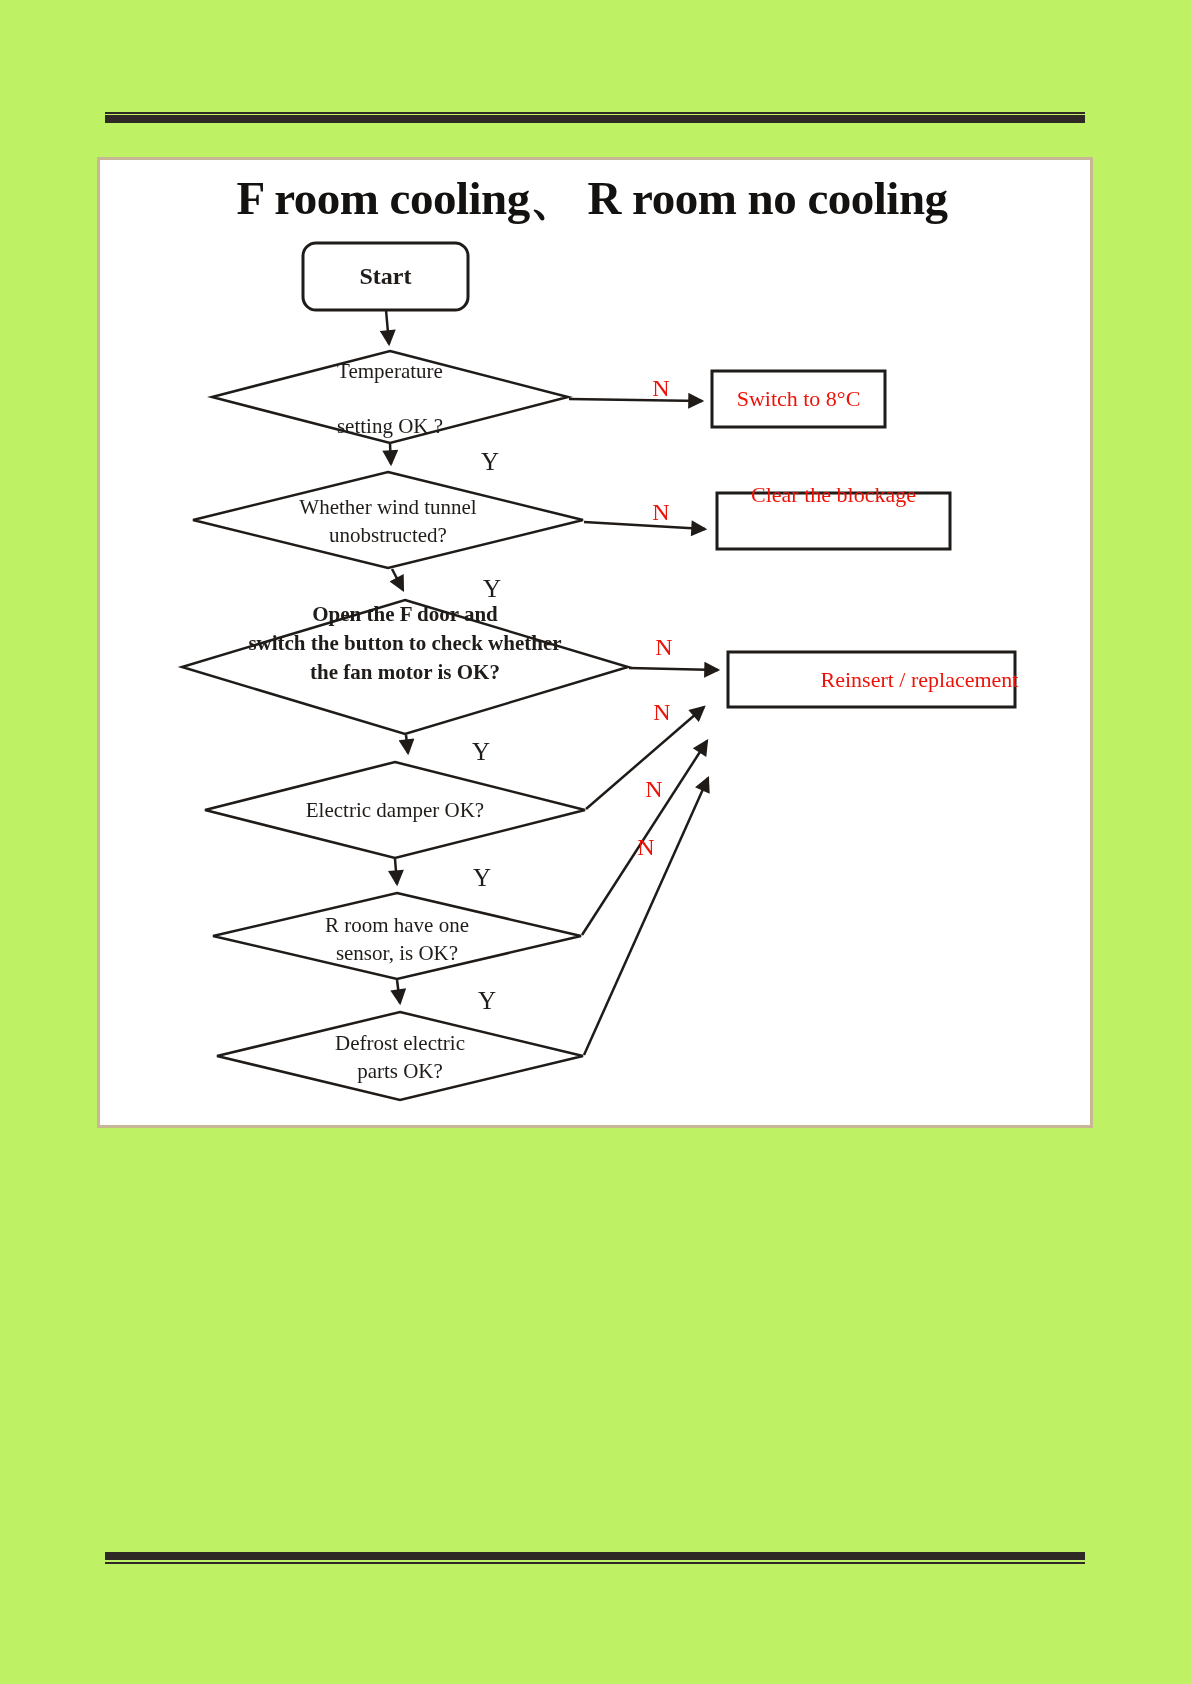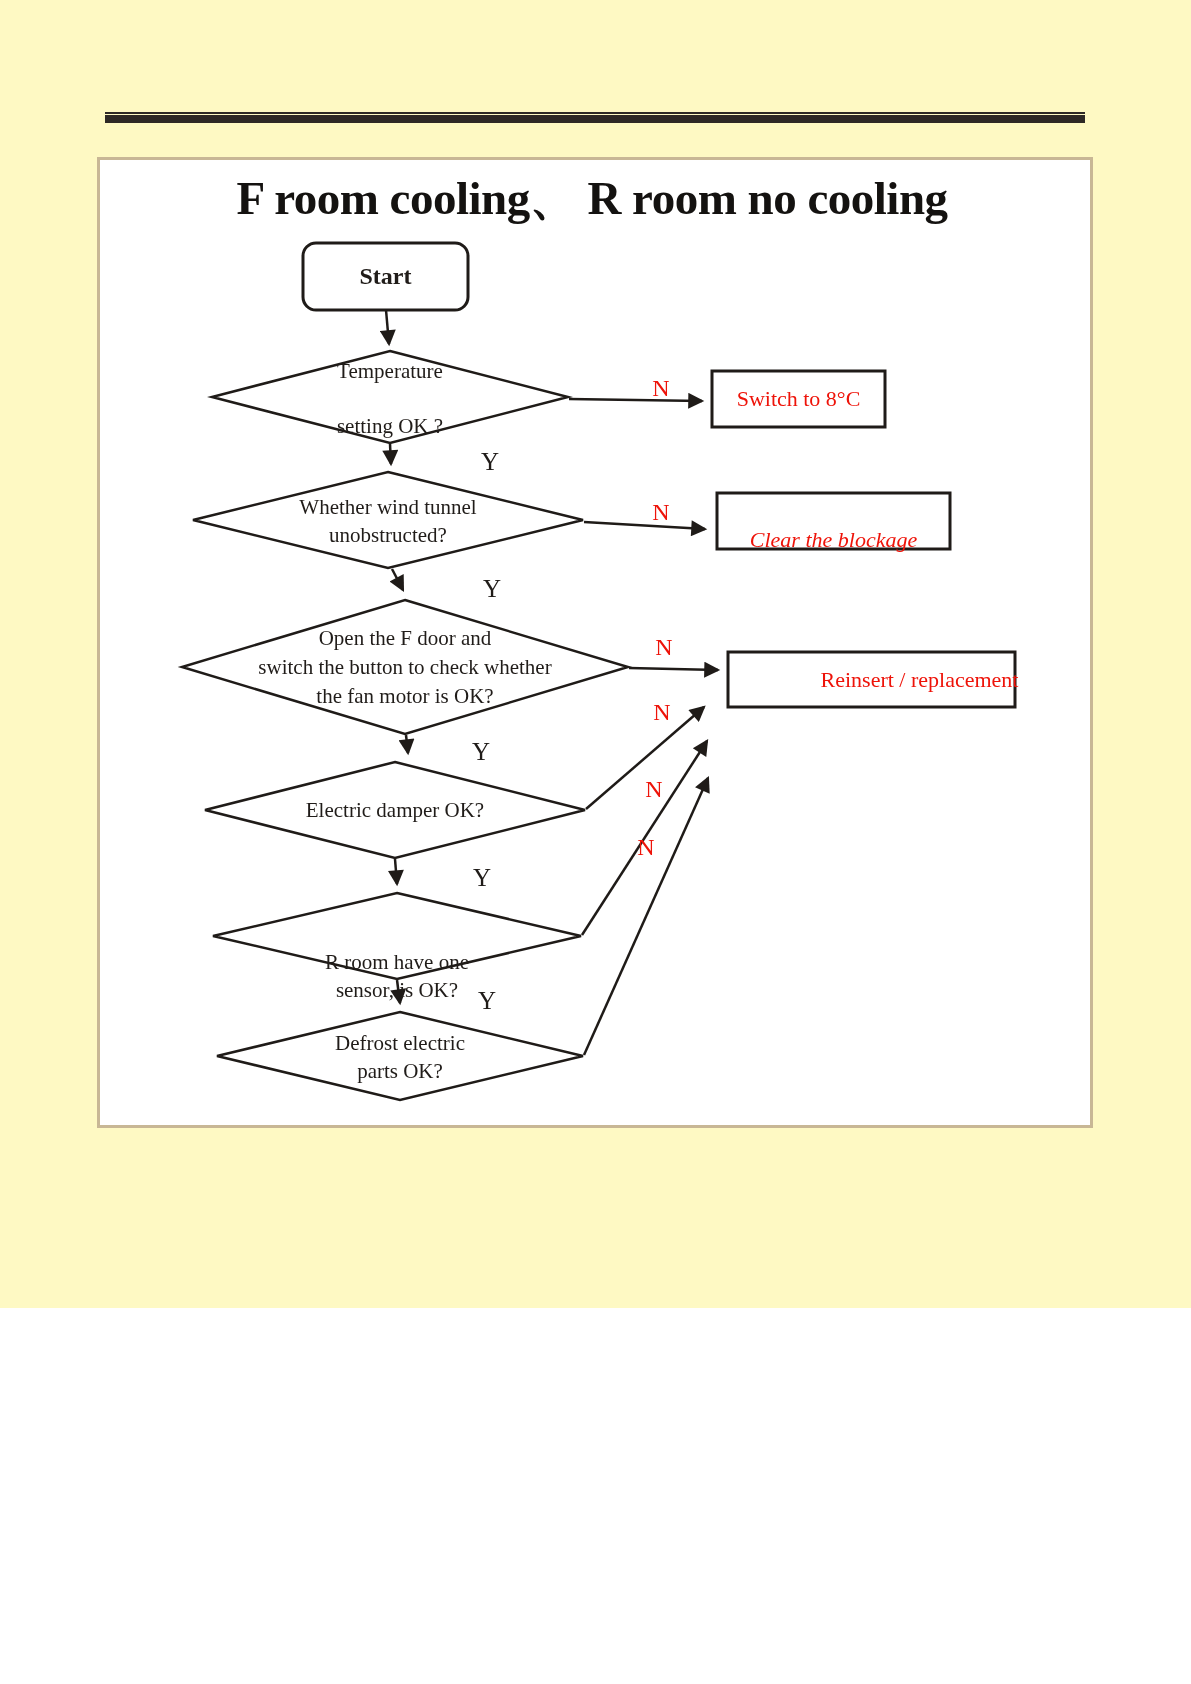--- a/index.html
+++ b/index.html
@@ -1,16 +1,16 @@
 <!DOCTYPE html>
 <html><head>
 <meta charset="utf-8">
 <style>
   html,body{margin:0;padding:0;background:#ffffff;}
-  .page{position:relative;width:1191px;height:1308px;background:#fef9c3;overflow:hidden;
+  .page{position:relative;width:1191px;height:1684px;background:#bef264;overflow:hidden;
         font-family:"Liberation Serif","DejaVu Serif",serif;color:#201c19;}
   .rule{position:absolute;left:105px;width:980px;background:#2e2925;}
   .rule-top-thin{top:112px;height:2px;}
   .rule-top-thick{top:115px;height:8px;}
   .rule-bottom-thick{top:1552px;height:8px;}
   .rule-bottom-thin{top:1562px;height:2px;}
   .frame{position:absolute;left:97px;top:157px;width:990px;height:965px;
          border:3px solid #c8b795;background:#ffffff;}
   svg.canvas{position:absolute;left:0;top:0;}
   .lbl{position:absolute;display:flex;align-items:center;justify-content:center;
@@ -74,42 +74,42 @@
   <div class="lbl node-label" style="left:240px;top:369px;width:300px;height:58px;gap:27px;">
     <div>Temperature</div>
     <div>setting OK ?</div>
   </div>
 
   <div class="lbl node-label" style="left:238px;top:492px;width:300px;height:58px;">
     <div>Whether wind tunnel</div>
     <div>unobstructed?</div>
   </div>
 
-  <div class="lbl node-label node-label-wide" style="left:185px;top:623px;width:440px;height:88px;">
+  <div class="lbl node-label node-label-wide" style="left:185px;top:599px;width:440px;height:88px;font-weight:bold;">
     <div>Open the F door and</div>
     <div>switch the button to check whether</div>
     <div>the fan motor is OK?</div>
   </div>
 
   <div class="lbl node-label" style="left:245px;top:796px;width:300px;height:28px;">
     <div>Electric damper OK?</div>
   </div>
 
-  <div class="lbl node-label" style="left:247px;top:910px;width:300px;height:58px;margin-top:37px;">
+  <div class="lbl node-label" style="left:247px;top:910px;width:300px;height:58px;">
     <div>R room have one</div>
     <div>sensor, is OK?</div>
   </div>
 
   <div class="lbl node-label" style="left:250px;top:1028px;width:300px;height:58px;">
     <div>Defrost electric</div>
     <div>parts OK?</div>
   </div>
 
   <div class="lbl action-lbl" style="left:712px;top:371px;width:173px;height:56px;">Switch to 8°C</div>
-  <div class="lbl action-lbl" style="left:717px;top:512px;width:233px;height:56px;font-style:italic;">Clear the blockage</div>
+  <div class="lbl action-lbl" style="left:717px;top:467px;width:233px;height:56px;">Clear the blockage</div>
   <div class="lbl action-lbl" style="left:728px;top:652px;width:287px;height:55px;margin-left:48px;">Reinsert / replacement</div>
 
   <div class="lbl branch" style="left:475px;top:447px;">Y</div>
   <div class="lbl branch" style="left:477px;top:574px;">Y</div>
   <div class="lbl branch" style="left:466px;top:737px;">Y</div>
   <div class="lbl branch" style="left:467px;top:863px;">Y</div>
   <div class="lbl branch" style="left:472px;top:986px;">Y</div>
 
   <div class="lbl branch branch-n" style="left:646px;top:373px;">N</div>
   <div class="lbl branch branch-n" style="left:646px;top:497px;">N</div>

